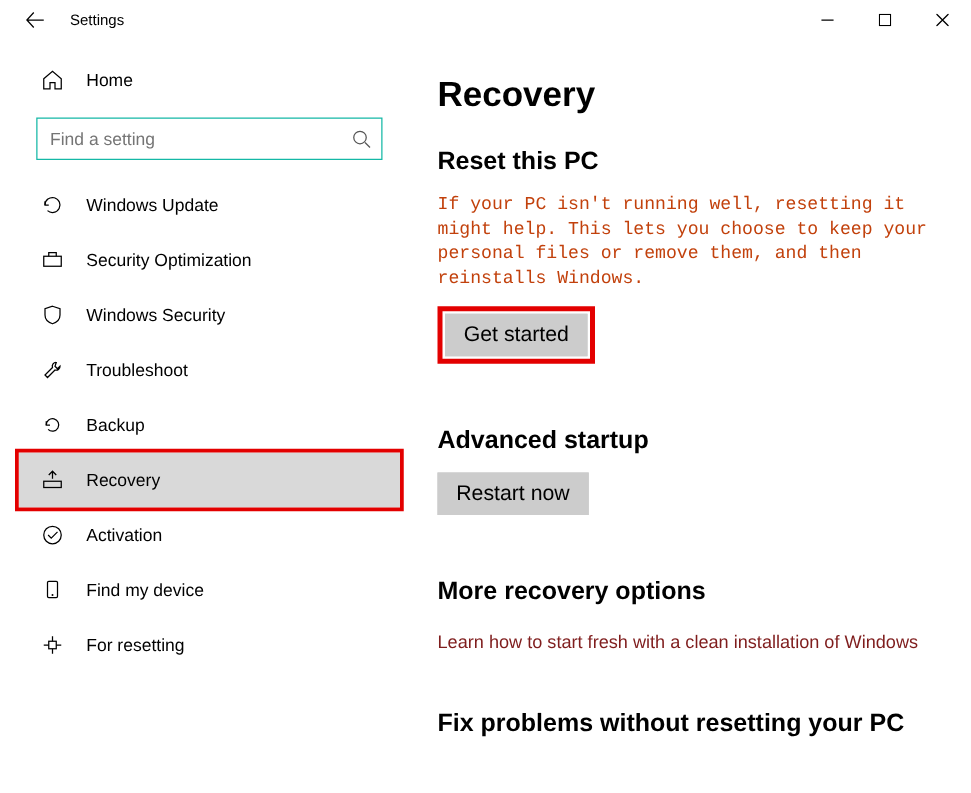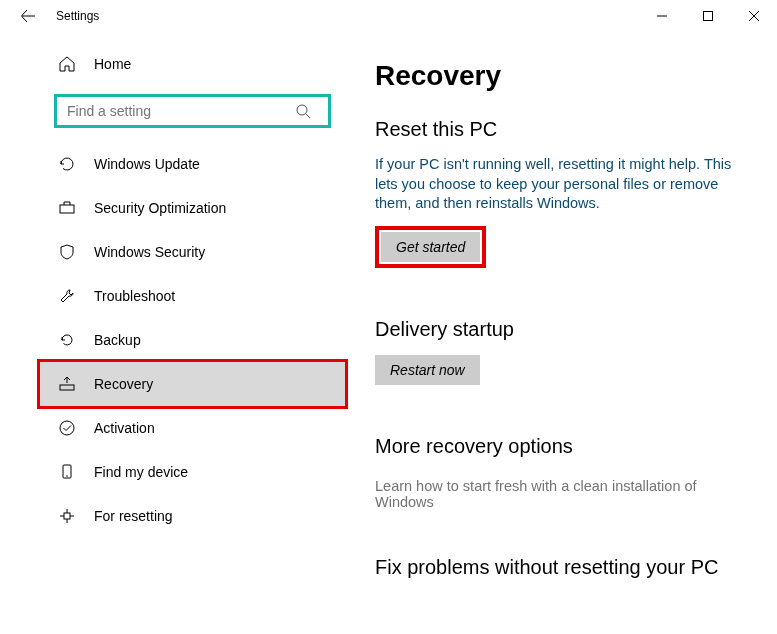--- a/index.html
+++ b/index.html
@@ -39,21 +39,20 @@
     width: 46px; height: 32px;
     display: flex; align-items: center; justify-content: center;
     cursor: default;
   }
   .body { flex: 1; display: flex; overflow: hidden; }
   .sidebar {
     width: 320px;
     background: #fff;
     padding: 10px 0 0 15px;
     height: 100%;
-    margin-left: 25px;
   }
   .home-row, .nav-item {
     height: 44px;
     display: flex;
     align-items: center;
     padding-left: 18px;
     gap: 18px;
     cursor: default;
     font-size: 14px;
   }
@@ -61,26 +60,26 @@
     background: #d9d9d9;
   }
   .nav-item .icon, .home-row .icon {
     width: 18px; height: 18px;
     display: flex; align-items: center; justify-content: center;
     flex-shrink: 0;
   }
   .search-box {
     margin: 8px 14px 14px 14px;
     height: 34px;
-    border: 3px solid #14b8a6;
+    border: 1px solid #14b8a6;
     background: #fff;
     display: flex;
     align-items: center;
     padding: 0 8px 0 10px;
-    justify-content: flex-start;
+    justify-content: space-between;
   }
   .search-box input {
     border: none; outline: none;
     font-size: 14px;
     width: 90%;
     background: transparent;
   }
   .category-header {
     padding: 4px 14px 18px 14px;
     font-weight: 600;
@@ -91,45 +90,45 @@
     padding: 28px 30px 0 30px;
     overflow: hidden;
   }
   .content h1 {
     font-size: 28px;
     font-weight: 600;
     margin-bottom: 26px;
   }
   .content h2 {
     font-size: 20px;
-    font-weight: 400;
+    font-weight: 700;
     margin-bottom: 14px;
     margin-top: 4px;
   }
   .content p {
     font-size: 14.5px;
     line-height: 1.35;
-    color: #0c4a6e;
+    color: #c2410c;
     margin-bottom: 12px;
     max-width: 410px;
+    font-family: Liberation Mono, monospace;
   }
   .win-button {
     background: #ccc;
     border: 1px solid #ccc;
     padding: 6px 14px;
-    font-size: 14px;
+    font-size: 17px;
     font-family: inherit;
     cursor: default;
     display: inline-block;
-    font-style: italic;
   }
   .section-gap { height: 46px; }
   .section-gap-sm { height: 30px; }
   .link {
-    color: #737373;
+    color: #7f1d1d;
     font-size: 14.5px;
     cursor: pointer;
   }
   .highlight-red {
     outline: 3px solid #e30000;
     outline-offset: 0;
   }
   .highlight-red-btn {
     border: 4px solid #e30000;
     padding: 2px;
@@ -284,21 +283,21 @@
       <h1>Recovery</h1>
 
       <h2>Reset this PC</h2>
       <p>If your PC isn't running well, resetting it might help. This lets you choose to keep your personal files or remove them, and then reinstalls Windows.</p>
       <span class="highlight-red-btn">
         <button class="win-button">Get started</button>
       </span>
 
       <div class="section-gap"></div>
 
-      <h2>Delivery startup</h2>
+      <h2>Advanced startup</h2>
       <button class="win-button">Restart now</button>
 
       <div class="section-gap"></div>
 
       <h2>More recovery options</h2>
       <div style="height:6px"></div>
       <span class="link">Learn how to start fresh with a clean installation of Windows</span>
 
       <div class="section-gap-sm"></div>
       <div style="height:12px"></div>

